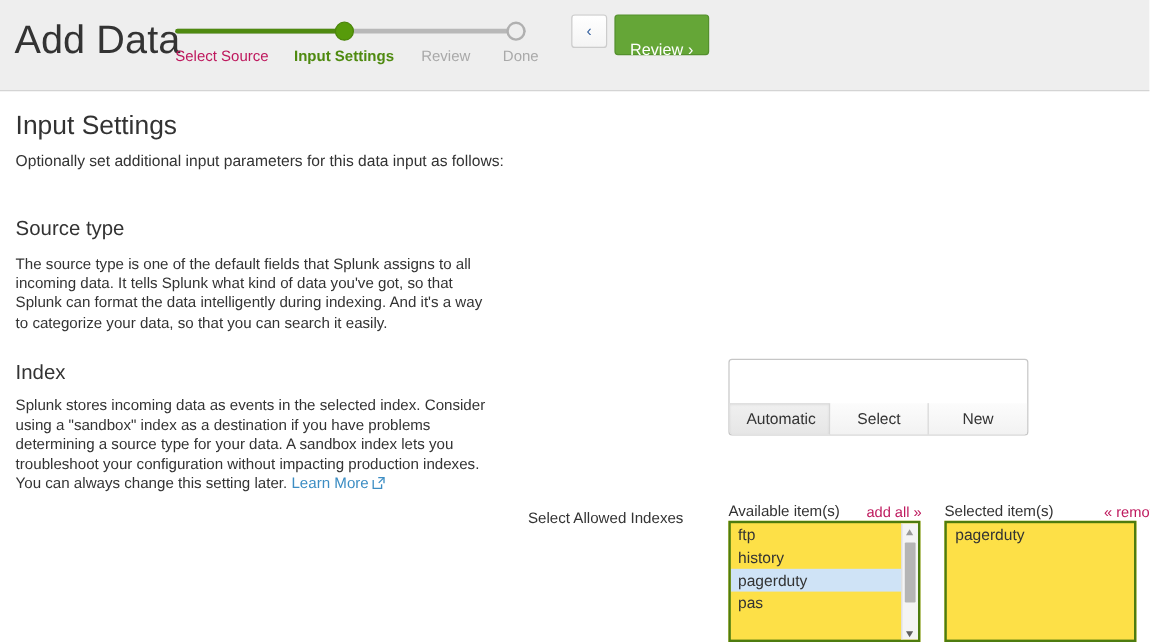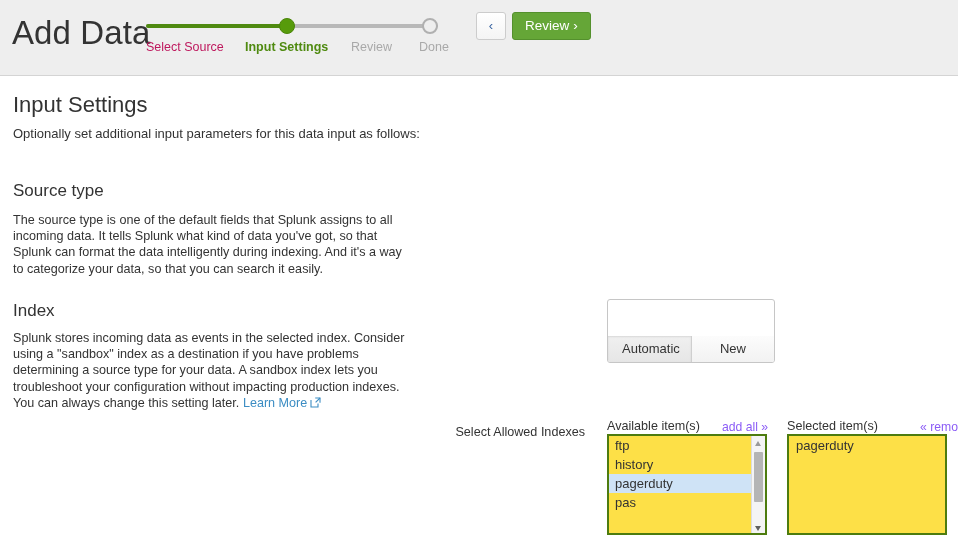--- a/index.html
+++ b/index.html
@@ -116,21 +116,21 @@
     color: #3863a0;
     line-height: 26px;
     text-align: center;
     box-sizing: border-box;
   }
   .btn-review {
     position: absolute;
     left: 512px;
     top: 12px;
     height: 28px;
-    padding: 0 12px;
+    padding: 16px 12px;
     background: #65a637;
     border: 1px solid #54902d;
     border-radius: 3px;
     color: #ffffff;
     font-size: 13.5px;
     line-height: 26px;
     cursor: pointer;
     box-sizing: border-box;
     white-space: nowrap;
   }
@@ -220,41 +220,40 @@
   .btn-group .seg.selected {
     background: linear-gradient(#f0f0f0, #e6e6e6);
     box-shadow: inset 0 1px 2px rgba(0,0,0,.10);
   }
 
   
   .field-label {
     position: absolute;
     font-size: 12.6px;
     color: #333333;
-    text-align: right;
   }
   .lbl-allowed {
     left: 440px;
     top: 348px;
     width: 145px;
     line-height: 17px;
   }
 
   .list-col-head {
     position: absolute;
     font-size: 12.6px;
     color: #333333;
   }
   .lch-available { left: 607px; top: 343px; text-align: right; }
   .lch-selected  { left: 787px; top: 343px; }
 
   .list-link {
     position: absolute;
     font-size: 12.2px;
-    color: #8b5cf6;
+    color: #be185d;
     text-decoration: none;
     cursor: pointer;
     white-space: nowrap;
   }
   .ll-addall    { left: 722px; top: 344px; }
   .ll-removeall { left: 920px; top: 344px; }
 
   .listbox {
     position: absolute;
     border: 2px solid #4d7c0f;
@@ -366,20 +365,21 @@
 <div class="main">
 
   <div class="page-title">Input Settings</div>
   <div class="page-sub">Optionally set additional input parameters for this data input as follows:</div>
 
   <div class="section-head sh-sourcetype">Source type</div>
   <div class="section-body sb-sourcetype">The source type is one of the default fields that Splunk assigns to all incoming data. It tells Splunk what kind of data you've got, so that Splunk can format the data intelligently during indexing. And it's a way to categorize your data, so that you can search it easily.</div>
 
   <div class="btn-group">
     <button class="seg w1 selected">Automatic</button>
+    <button class="seg w2">Select</button>
     <button class="seg w3">New</button>
   </div>
 
   <div class="section-head sh-index">Index</div>
   <div class="section-body sb-index"><span>Splunk stores incoming data as events in the selected index. Consider using a "sandbox" index as a destination if you have problems determining a source type for your data. A sandbox index lets you troubleshoot your configuration without impacting production indexes. You can always change this setting later. </span><a class="learn-link"><span>Learn More</span><span class="ext-icon"><svg width="11" height="11" viewBox="0 0 11 11">
             <path d="M1 3 L1 10 L8 10 L8 6.5" fill="none" stroke="#3c8dc3" stroke-width="1.1"></path>
             <path d="M5.2 1 L10 1 L10 5.8" fill="none" stroke="#3c8dc3" stroke-width="1.1"></path>
             <path d="M10 1 L5.6 5.4" fill="none" stroke="#3c8dc3" stroke-width="1.1"></path>
           </svg></span></a></div>
 

